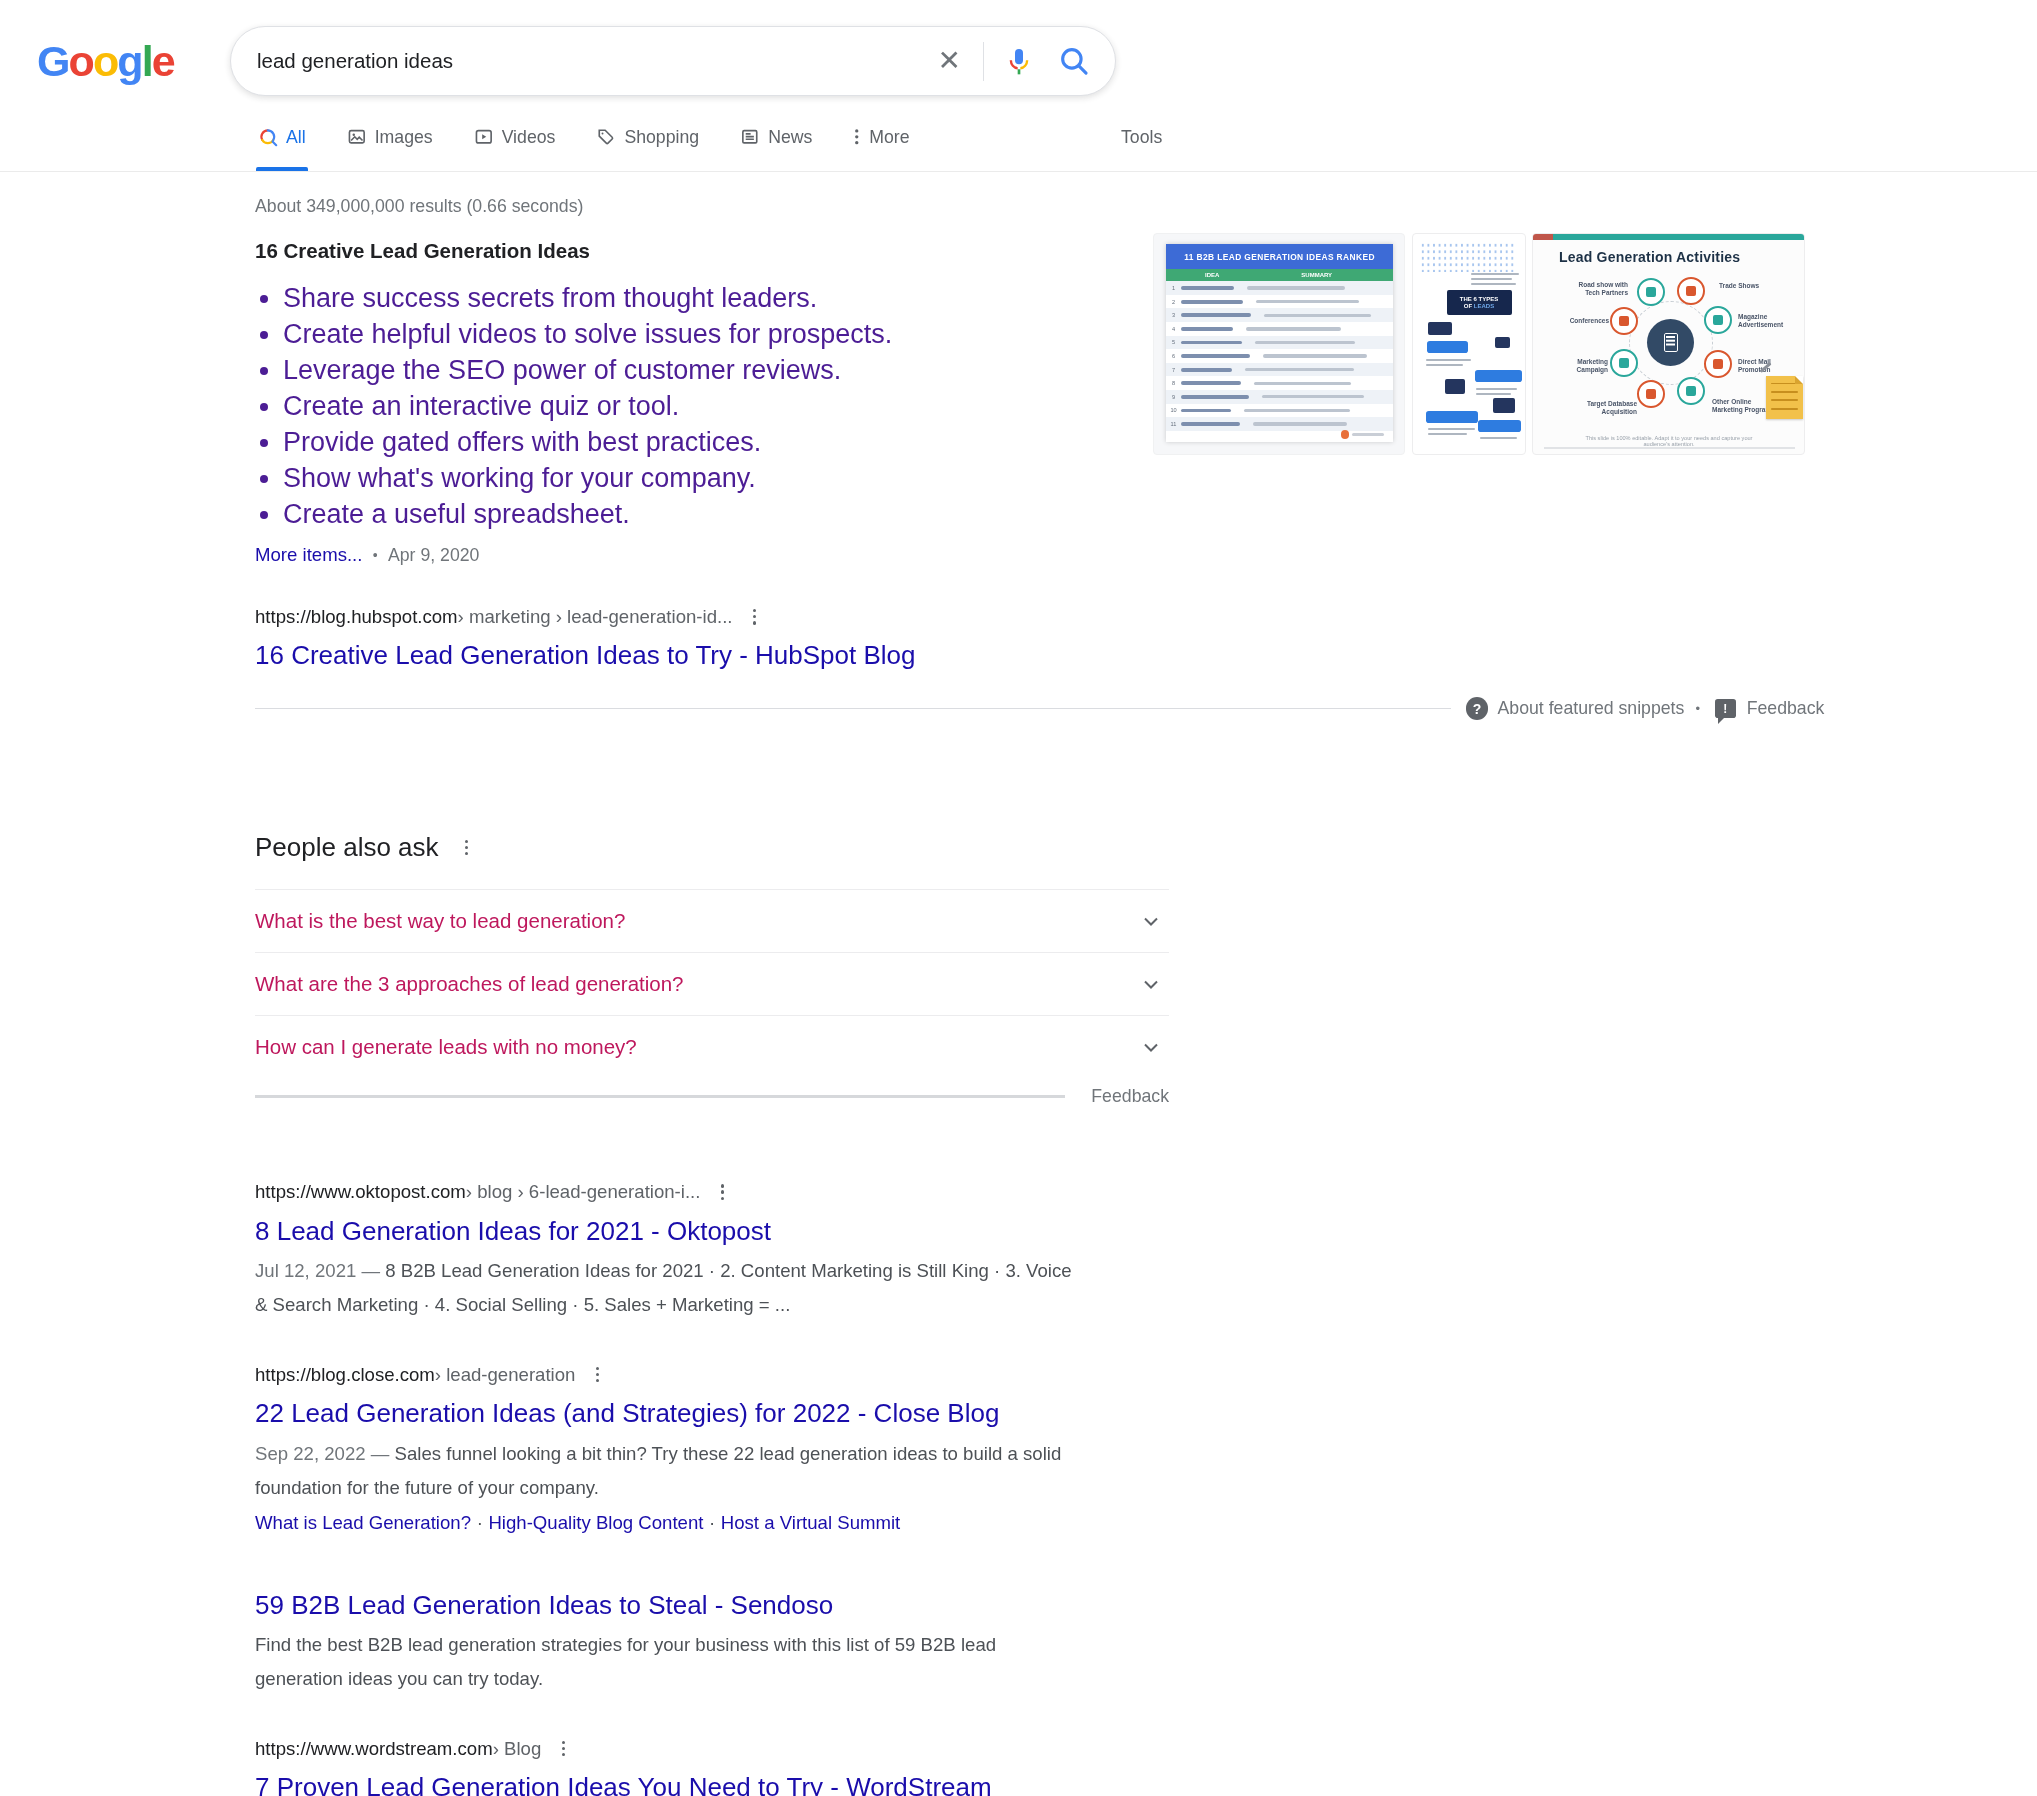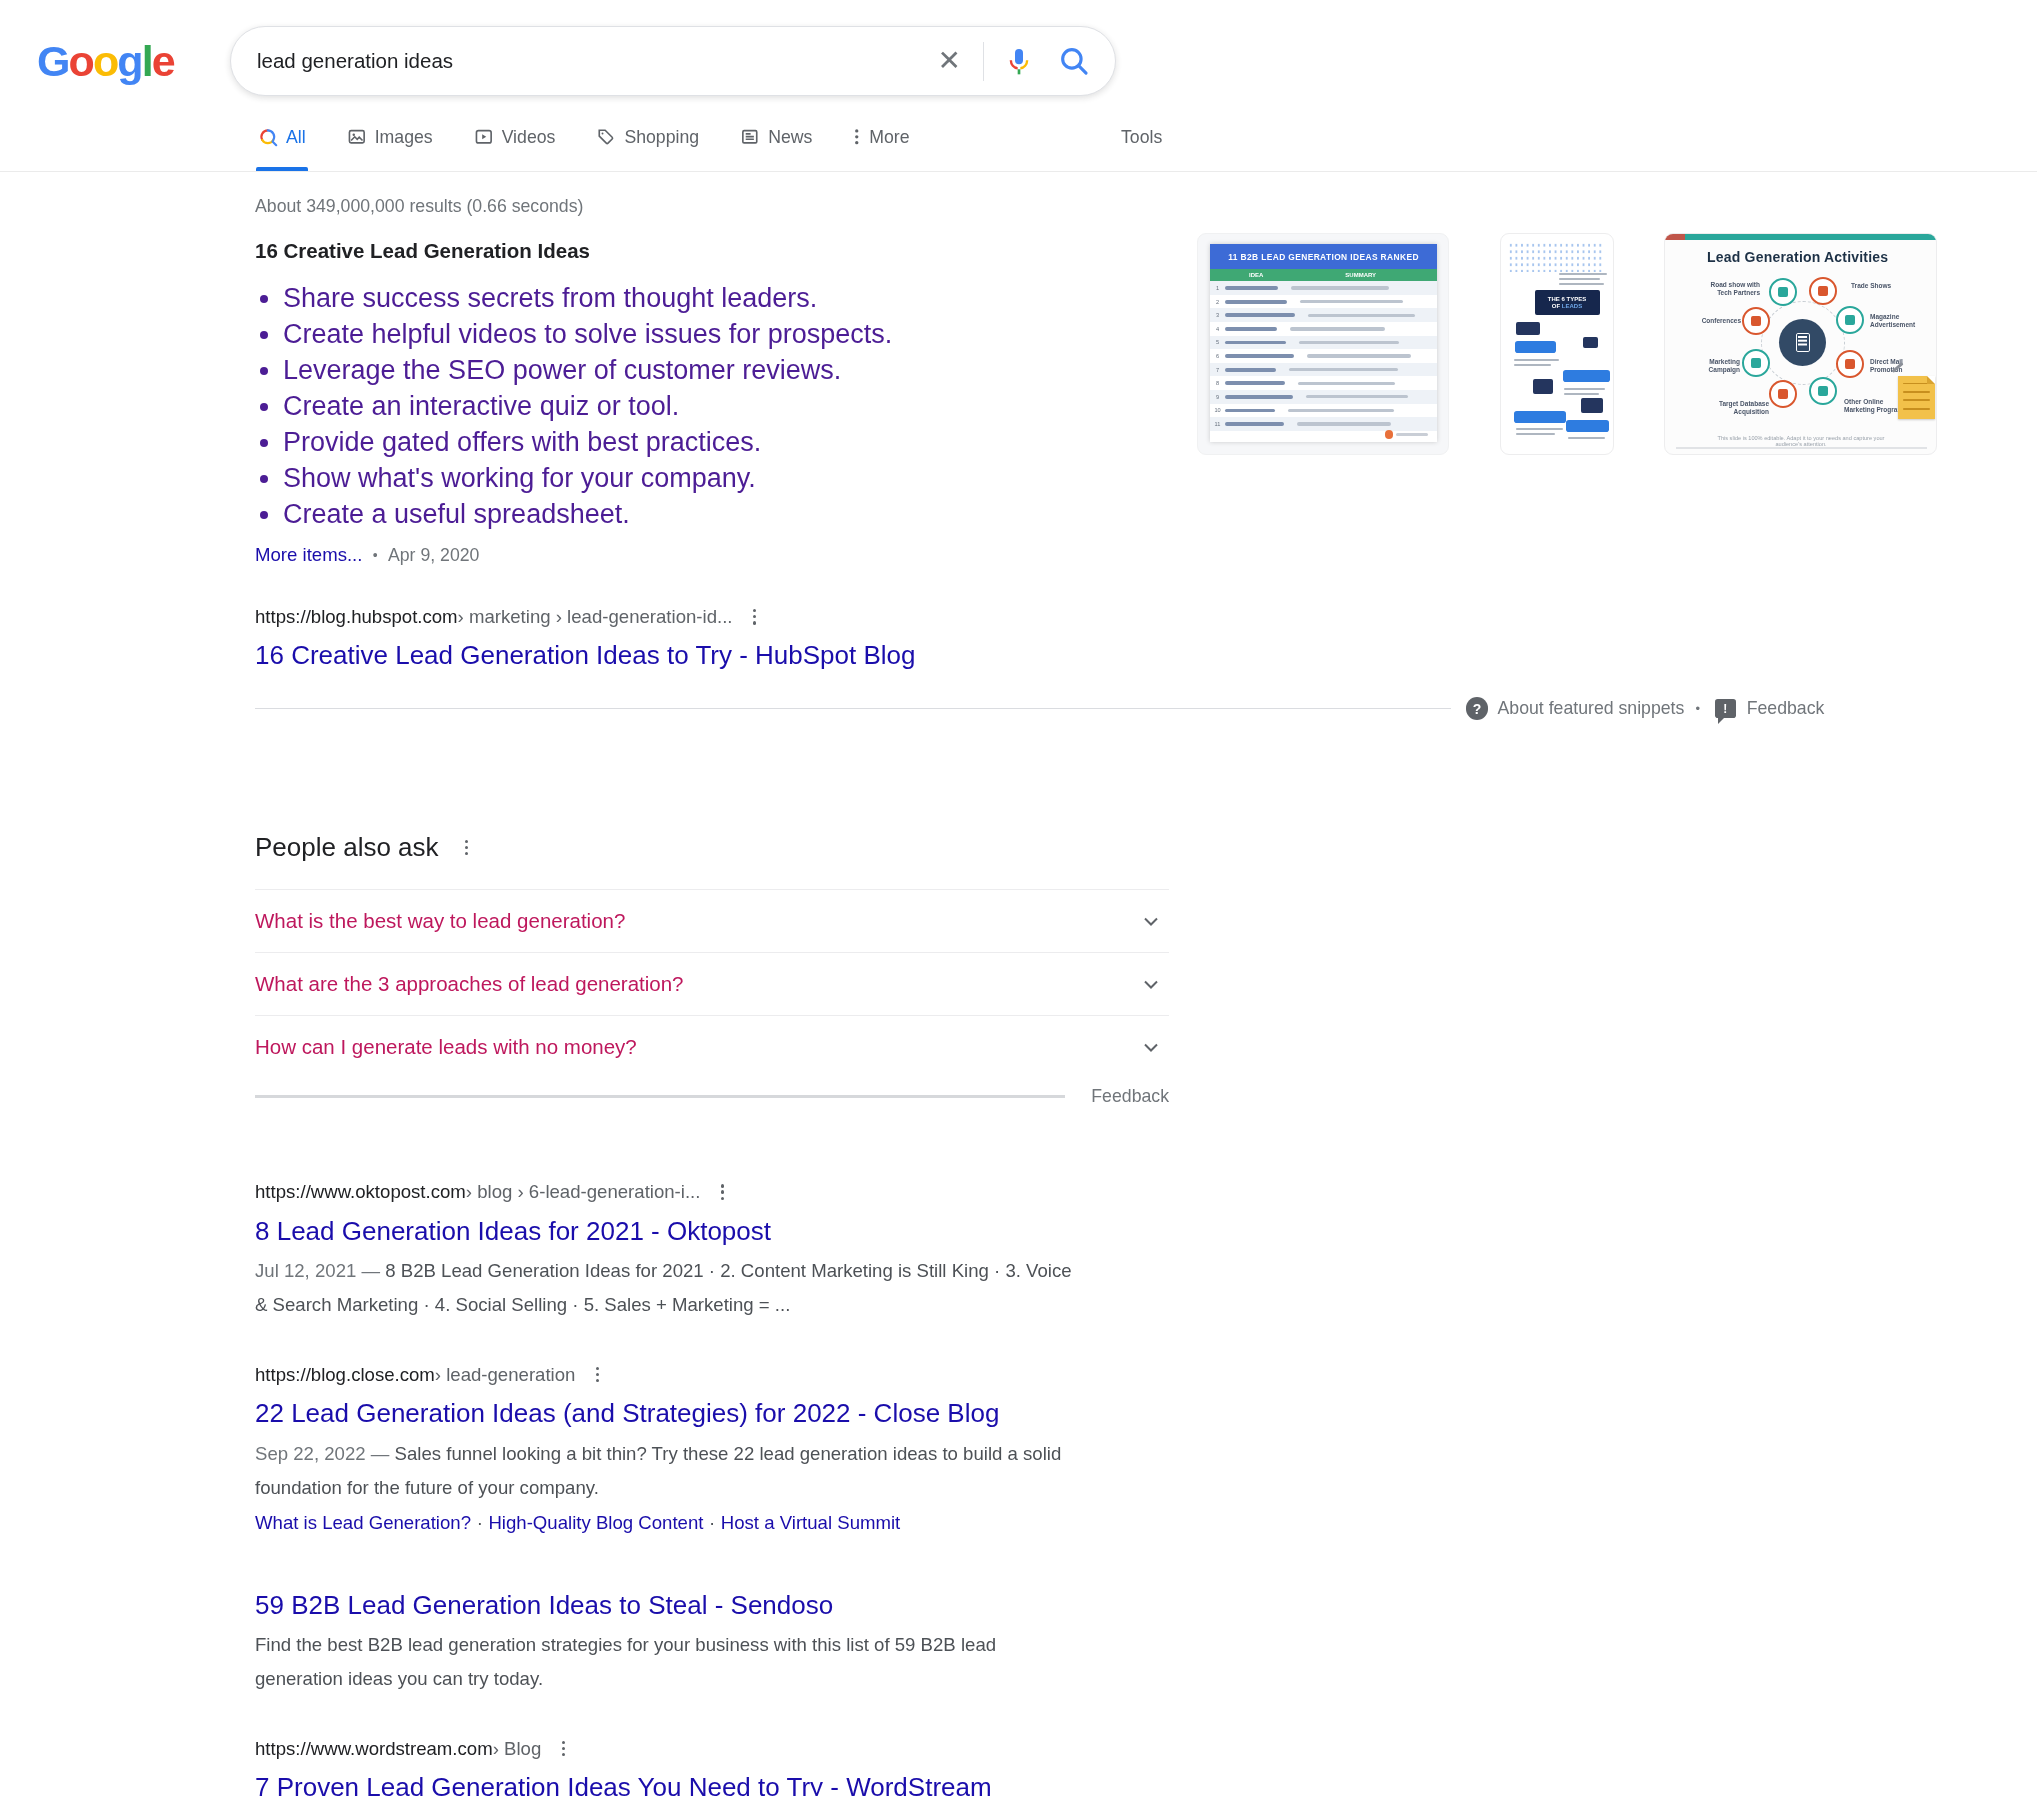--- a/index.html
+++ b/index.html
@@ -67,21 +67,21 @@
   .results{margin-top:73px;}
   .result{margin-bottom:41px;max-width:914px;}
   .snippet{margin-top:7.5px;font-size:18.6px;line-height:34px;color:#4d5156;max-width:820px;}
   .snippet .b{font-weight:400;}
   .snippet .date{color:#70757a;text-align:center;}
   .sitelinks{margin-top:5.6px;font-size:18.6px;line-height:26px;color:#4d5156;}
   .sitelinks a{color:#1a0dab;}
   .sitelinks .sep{color:#4d5156;margin:0 5.6px;}
   
   .thumbs{position:absolute;left:1153px;top:233px;display:flex;gap:6.5px;}
-  .thumb{border-radius:9px;overflow:hidden;position:relative;box-sizing:border-box;cursor:pointer;margin-left:44px;}
+  .thumb{border-radius:4px;overflow:hidden;position:relative;box-sizing:border-box;cursor:pointer;}
   .t1{width:252px;height:222px;background:#f6f7f9;border:0.9px solid #f0f1f2;}
   .t1 .tbl{position:absolute;left:12px;top:10.3px;width:227px;height:198px;background:#fff;box-shadow:0 0 4.7px rgba(0,0,0,.18);}
   .t1 .hd{height:25px;background:#3d6bd6;color:#fff;font-size:8.4px;font-weight:700;letter-spacing:0.4px;
     display:flex;align-items:center;justify-content:center;text-align:center;}
   .t1 .gh{height:12px;background:#3fa874;display:flex;align-items:center;color:#fff;font-size:6px;font-weight:700;}
   .t1 .gh span:first-child{margin-left:39px;}
   .t1 .gh span:last-child{margin-left:82px;}
   .t1 .row{height:13.6px;display:flex;align-items:center;}
   .t1 .row:nth-child(odd){background:#eef2f7;}
   .t1 .num{width:15px;text-align:center;font-size:5.6px;color:#66707e;}
@@ -95,21 +95,21 @@
     background-image:radial-gradient(#a5c4ee 0.9px,transparent 1.2px);background-size:5.6px 6.5px;}
   .t2 .cap{position:absolute;display:flex;flex-direction:column;gap:2.8px;}
   .t2 .cap i{height:2.3px;background:#aeb6c0;border-radius:0.9px;display:block;}
   .t2 .navy{position:absolute;left:34px;top:56px;width:65px;height:25px;background:#16274d;border-radius:1.9px;
     color:#fff;font-size:6px;font-weight:700;display:flex;flex-direction:column;align-items:center;justify-content:center;gap:0.9px;}
   .t2 .navy .lt{color:#6fa7e8;}
   .t2 .pill{position:absolute;height:12px;background:#2e7ce0;border-radius:2.8px;}
   .t2 .dk{position:absolute;background:#24355e;border-radius:1.9px;}
   .t3{width:273px;height:222px;background:#fcfcfc;border:0.9px solid #ededee;}
   .t3 .topbar{position:absolute;left:0;top:0;width:100%;height:5.6px;background:linear-gradient(90deg,#c0564a 0 20.5px,#2aa79b 20.5px);}
-  .t3 .ttl{position:absolute;left:42px;top:15px;font-size:14px;font-weight:700;color:#1d3146;letter-spacing:0.2px;}
+  .t3 .ttl{position:absolute;left:26px;top:15px;font-size:14px;font-weight:700;color:#1d3146;letter-spacing:0.2px;}
   .t3 .ring{position:absolute;left:96px;top:67px;width:82px;height:82px;border:1.4px dashed #c6ccd2;border-radius:50%;}
   .t3 .hub{position:absolute;left:114px;top:85px;width:47px;height:47px;border-radius:50%;background:#324a66;
     display:flex;align-items:center;justify-content:center;}
   .t3 .clip{width:12px;height:17.7px;border:1.9px solid #fff;border-radius:1.9px;position:relative;}
   .t3 .clip::before{content:"";position:absolute;left:1.9px;top:2.8px;width:8.4px;height:1.4px;background:#fff;box-shadow:0 3.7px 0 #fff,0 7.5px 0 #fff;}
   .t3 .c{position:absolute;width:28px;height:28px;border-radius:50%;background:#fff;box-sizing:border-box;
     display:flex;align-items:center;justify-content:center;}
   .t3 .c i{width:10.3px;height:10.3px;border-radius:1.9px;display:block;}
   .t3 .lbl{position:absolute;font-size:6.5px;line-height:8px;color:#4a5568;font-weight:700;}
   .t3 .sticky{position:absolute;left:233px;top:142px;width:37px;height:43px;background:#f2c14a;box-shadow:0 0.9px 1.9px rgba(0,0,0,.2);}

